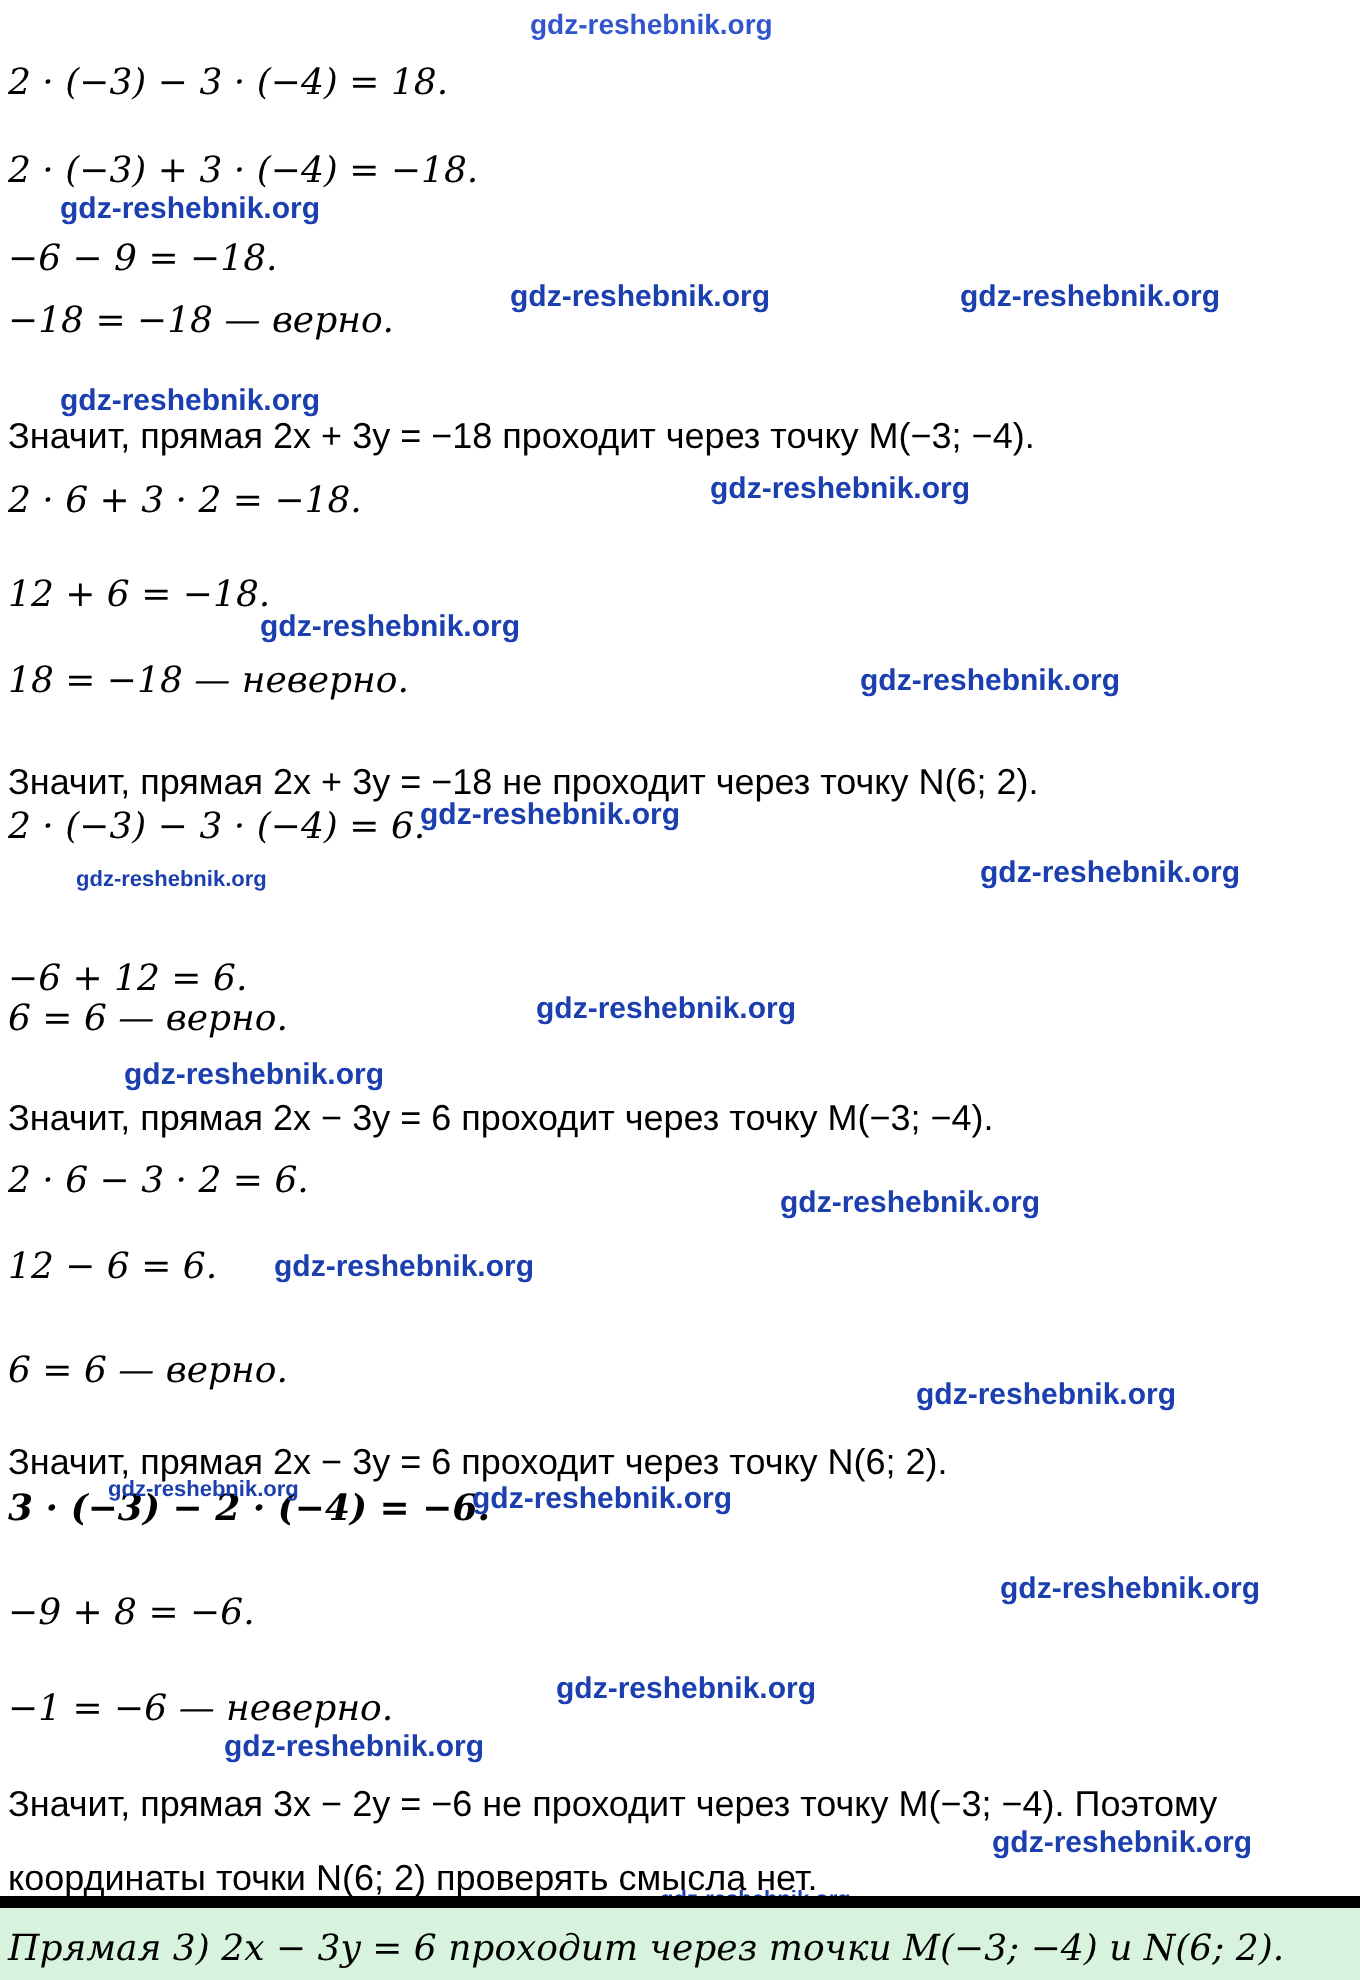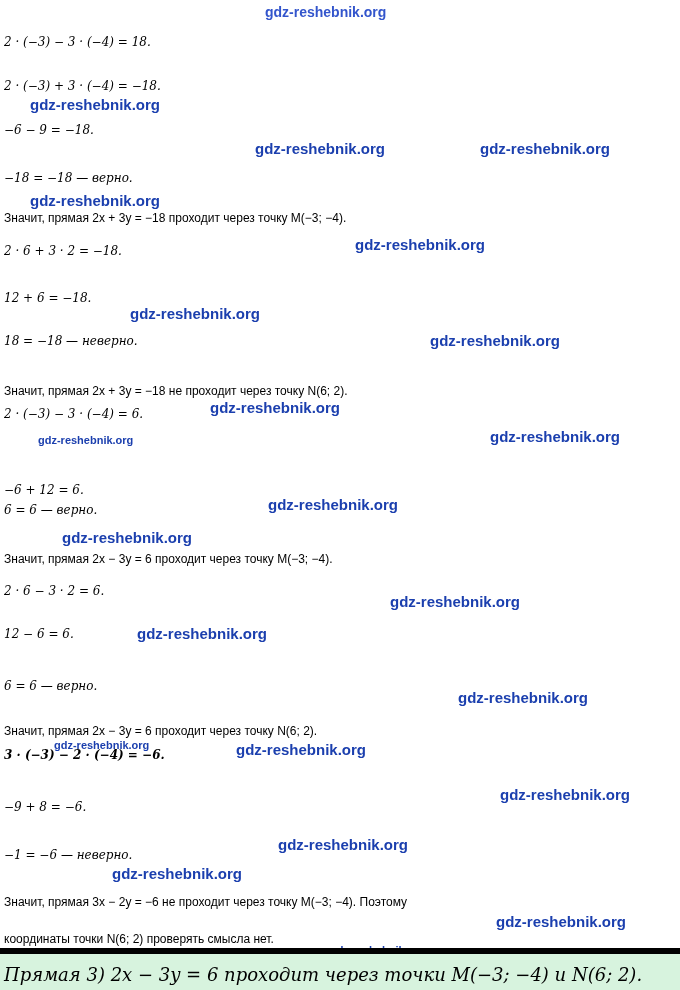--- a/index.html
+++ b/index.html
@@ -15,21 +15,21 @@
     position: relative;
     overflow: hidden;
   }
   .page {
     position: relative;
     width: 668px;
     height: 990px;
   }
   .line {
     position: absolute;
-    font-size: 12px;
+    font-size: 18px;
     line-height: 20px;
     white-space: nowrap;
     color: #000;
   }
   .math {
     font-family: "DejaVu Serif", serif;
     font-style: italic;
   }
   .mathup {
     font-family: Liberation Sans, sans-serif;
@@ -74,21 +74,21 @@
 <body>
 
 <div class="page">
 
   <div class="wm-top">gdz-reshebnik.org</div>
 
   <div id="lines-host">
       <div class="line math" style="left: 4px; top: 32px;">2 · (−3) − 3 · (−4) = 18.</div>
       <div class="line math" style="left: 4px; top: 76px;">2 · (−3) + 3 · (−4) = −18.</div>
       <div class="line math" style="left: 4px; top: 120px;">−6 − 9 = −18.</div>
-      <div class="line math" style="left: 4px; top: 168px;">−18 = −18 — верно.</div>
+      <div class="line math" style="left: 4px; top: 151px;">−18 = −18 — верно.</div>
       <div class="line mathup" style="left: 4px; top: 208px;">Значит, прямая 2x + 3y = −18 проходит через точку M(−3; −4).</div>
       <div class="line math" style="left: 4px; top: 241px;">2 · 6 + 3 · 2 = −18.</div>
       <div class="line math" style="left: 4px; top: 288px;">12 + 6 = −18.</div>
       <div class="line math" style="left: 4px; top: 331px;">18 = −18 — неверно.</div>
       <div class="line mathup" style="left: 4px; top: 381px;">Значит, прямая 2x + 3y = −18 не проходит через точку N(6; 2).</div>
       <div class="line math" style="left: 4px; top: 404px;">2 · (−3) − 3 · (−4) = 6.</div>
       <div class="line math" style="left: 4px; top: 480px;">−6 + 12 = 6.</div>
       <div class="line math" style="left: 4px; top: 500px;">6 = 6 — верно.</div>
       <div class="line mathup" style="left: 4px; top: 549px;">Значит, прямая 2x − 3y = 6 проходит через точку M(−3; −4).</div>
       <div class="line math" style="left: 4px; top: 581px;">2 · 6 − 3 · 2 = 6.</div>

